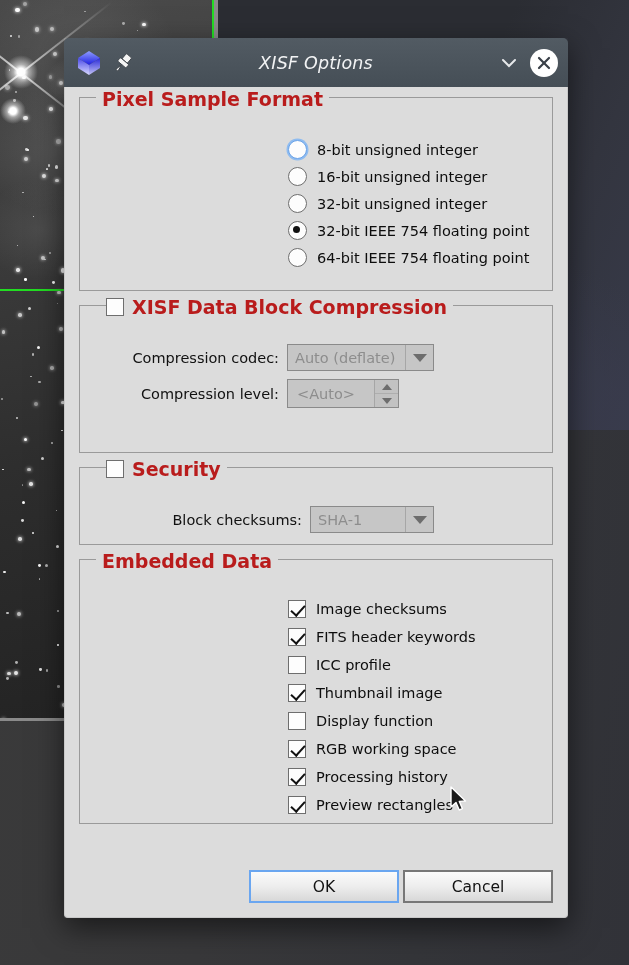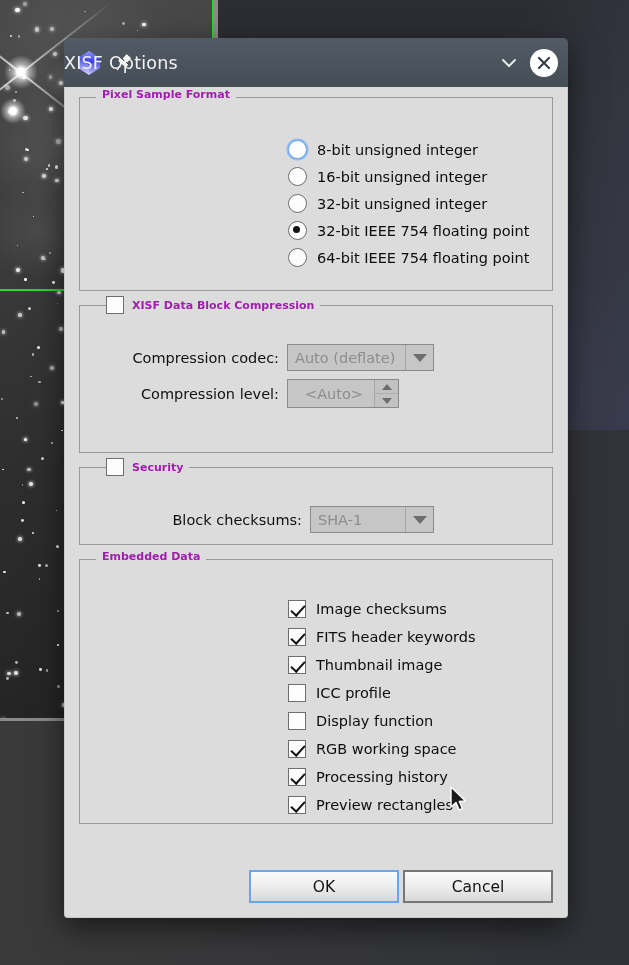--- a/index.html
+++ b/index.html
@@ -90,23 +90,24 @@
     height: 49px;
     background: linear-gradient(180deg, #525b63 0%, #4b545c 55%, #454e56 100%);
     border-radius: 5px 5px 0 0;
     display: flex; align-items: center;
     padding: 0 10px 0 12px;
     position: relative;
   }
   #app-icon { width: 26px; height: 28px; position: relative; flex: 0 0 auto; }
   #pin-icon { width: 26px; height: 24px; margin-left: 8px; flex: 0 0 auto; }
   #title-text {
-    position: absolute; left: 0; right: 0; text-align: left;
+    position: absolute; left: 0; right: 0; text-align: center;
     color: #f2f3f4; font-size: 17.5px; letter-spacing: .2px;
     pointer-events: none;
+    font-style: italic;
   }
   #tb-right { margin-left: auto; display: flex; align-items: center; gap: 8px; z-index: 2; }
   #shade-btn { width: 26px; height: 26px; display:flex; align-items:center; justify-content:center; }
   #close-btn {
     width: 28px; height: 28px; border-radius: 50%;
     background: #ffffff; display: flex; align-items: center; justify-content: center;
   }
 
   #dlgbody {
     height: 831px;
@@ -123,21 +124,21 @@
     border: 1px solid #9a9a9a;
     position: relative;
     margin-bottom: 14px;
     padding: 16px 14px 12px 14px;
   }
   .group > .legend {
     position: absolute; top: -10px; left: 16px;
     background: #dcdcdc;
     padding: 0 6px;
     display: flex; align-items: center; gap: 8px;
-    font-size: 11px; font-weight: bold; color: #a21caf;
+    font-size: 19px; font-weight: bold; color: #b91c1c;
     white-space: nowrap;
   }
   .group.has-cb > .legend { left: 26px; padding-left: 0; }
 
   
   .cbox {
     width: 18px; height: 18px;
     background: #fdfdfd;
     border: 1px solid #6e6e6e;
     position: relative; flex: 0 0 auto;
@@ -198,21 +199,21 @@
   .tri-down {
     width: 0; height: 0;
     border-left: 7px solid transparent; border-right: 7px solid transparent;
     border-top: 8px solid #6d6d6d;
   }
   .spin {
     display: flex; align-items: stretch;
     background: #c6c6c6; border: 1px solid #8a8a8a;
     height: 29px; width: 112px;
   }
-  .spin .val { flex: 1; display: flex; align-items: center; padding-left: 17px; font-size: 14.5px; color: #8d8d8d; }
+  .spin .val { flex: 1; display: flex; align-items: center; padding-left: 9px; font-size: 14.5px; color: #8d8d8d; }
   .spin .btns {
     width: 24px; display: flex; flex-direction: column;
     border-left: 1px solid #a6a6a6;
   }
   .spin .btns > div {
     flex: 1; display: flex; align-items: center; justify-content: center;
     background: #c2c2c2;
   }
   .spin .btns > div:first-child { border-bottom: 1px solid #aeaeae; }
   .tri-up-s { width:0;height:0;border-left:5px solid transparent;border-right:5px solid transparent;border-bottom:6px solid #6d6d6d; }
@@ -654,26 +655,26 @@
       <div class="right-col" id="emb-list" style="margin-top:19px;margin-left:194px;">
           <div class="optrow" style="height: 28px;">
             <span class="cbox checked"></span>
             <span class="lbl">Image checksums</span>
           </div>
           <div class="optrow" style="height: 28px;">
             <span class="cbox checked"></span>
             <span class="lbl">FITS header keywords</span>
           </div>
           <div class="optrow" style="height: 28px;">
+            <span class="cbox"></span>
+            <span class="lbl">ICC profile</span>
+          </div>
+          <div class="optrow" style="height: 28px;">
             <span class="cbox checked"></span>
             <span class="lbl">Thumbnail image</span>
-          </div>
-          <div class="optrow" style="height: 28px;">
-            <span class="cbox"></span>
-            <span class="lbl">ICC profile</span>
           </div>
           <div class="optrow" style="height: 28px;">
             <span class="cbox"></span>
             <span class="lbl">Display function</span>
           </div>
           <div class="optrow" style="height: 28px;">
             <span class="cbox checked"></span>
             <span class="lbl">RGB working space</span>
           </div>
           <div class="optrow" style="height: 28px;">

